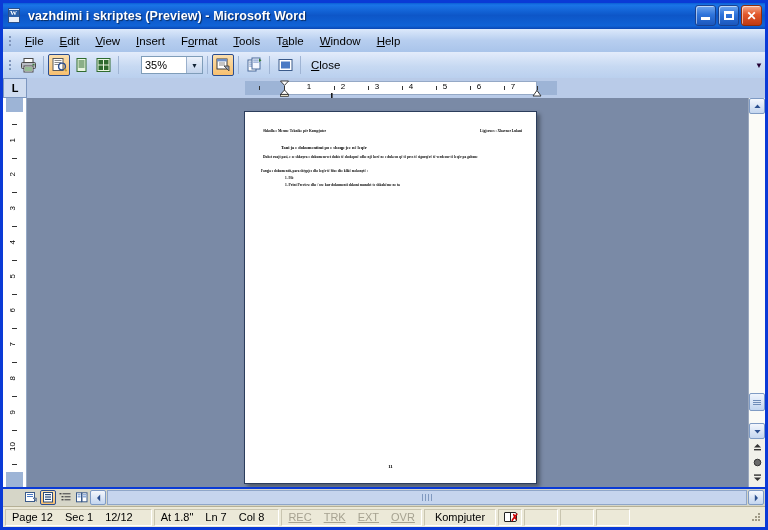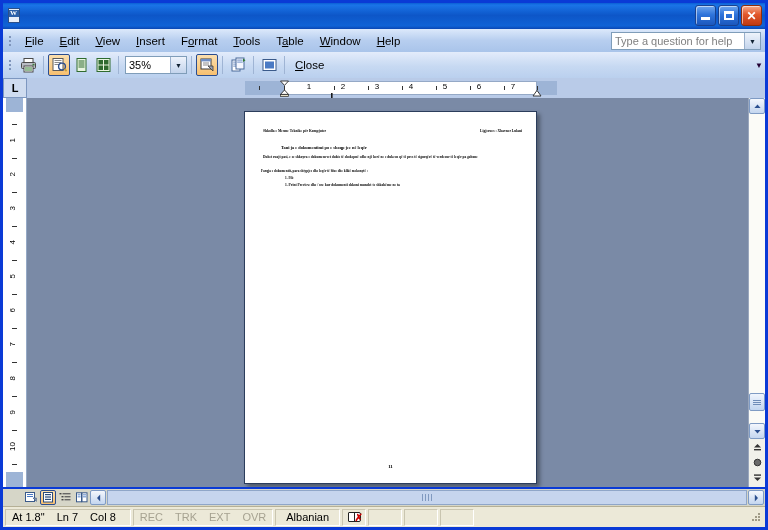--- a/index.html
+++ b/index.html
@@ -94,21 +94,21 @@
     width:22px;height:22px;box-sizing:border-box;position:relative;
     display:flex;align-items:center;justify-content:center;
     border:1px solid transparent;border-radius:2px;
   }
   .tbtn.active{
     background:linear-gradient(180deg,#fbdfae,#f7c070);
     border:1px solid #2b4d8f;
   }
   .zoombox{
     width:62px;height:18px;background:#fff;border:1px solid #7f9db9;
-    box-sizing:border-box;display:flex;align-items:center;margin-left:2px;
+    box-sizing:border-box;display:flex;align-items:center;margin-left:18px;
   }
   .zoombox span{font-size:11px;padding-left:3px;color:#000;}
   .zoombox .arrow{
     margin-left:auto;width:15px;height:16px;
     background:linear-gradient(180deg,#eef3fb,#c3d4ec);
     border-left:1px solid #9ab0cc;
     display:flex;align-items:center;justify-content:center;
     font-size:7px;color:#123;
   }
   .closebtn{font-size:11.5px;color:#000;padding:2px 6px;white-space:nowrap;}
@@ -225,41 +225,42 @@
     position:absolute;left:0;bottom:0;width:762px;height:21px;
     background:#ece9d8;display:flex;align-items:center;
     border-top:1px solid #b5b096;box-sizing:border-box;
   }
   .sgrp{
     height:17px;display:flex;align-items:center;
     border:1px solid #c9c5b0;border-right-color:#fff;border-bottom-color:#fff;
     box-sizing:border-box;margin-left:2px;
   }
   .scell{font-size:11px;color:#000;padding:0 6px;white-space:nowrap;}
-  .scell.dim{color:#a6a291;}
+  .scell.dim{color:#a6a291;text-decoration:underline;}
   .sicon{width:22px;display:flex;align-items:center;justify-content:center;position:relative;}
   .book{position:relative;width:13px;height:10px;}
   .book b{position:absolute;left:0;top:0;width:13px;height:10px;
     border:1px solid #222;border-radius:1px 2px 2px 1px;background:#fff;box-sizing:border-box;}
   .book i{position:absolute;left:6px;top:1px;width:1px;height:8px;background:#222;}
   .book .x{position:absolute;left:7px;top:1px;font-size:10px;color:#c00;font-weight:bold;line-height:9px;}
   .grip{margin-left:auto;margin-right:3px;width:12px;height:12px;position:relative;}
   .grip i{position:absolute;width:2px;height:2px;background:#9f9a86;}
 </style>
 </head>
 <body>
 
 <div class="app">
 
   <div class="titlebar">
     <div class="title-icon">
       <div class="doc"></div>
         <div class="band"></div>
         <div class="w">W</div>
     </div>
+    <div class="title-text">vazhdimi i skriptes (Preview) - Microsoft Word</div>
     <div class="wbtns">
       <div class="wb">
         <div class="g">
             <div class="min"></div>
           </div>
       </div>
       <div class="wb">
         <div class="g">
             <div class="max"></div>
           </div>
@@ -278,24 +279,20 @@
       </div>
     <div class="menu-item"><u>F</u>ile</div>
     <div class="menu-item"><u>E</u>dit</div>
     <div class="menu-item"><u>V</u>iew</div>
     <div class="menu-item"><u>I</u>nsert</div>
     <div class="menu-item">F<u>o</u>rmat</div>
     <div class="menu-item"><u>T</u>ools</div>
     <div class="menu-item">T<u>a</u>ble</div>
     <div class="menu-item"><u>W</u>indow</div>
     <div class="menu-item"><u>H</u>elp</div>
-    <div class="askbox">
-      <span>Type a question for help</span>
-      <div class="arrow">▼</div>
-    </div>
   </div>
 
   <div class="toolbar">
     <div class="gripper">
         <i></i>
         <i></i>
         <i></i>
       </div>
 
     <div class="tbtn">
@@ -573,32 +570,37 @@
     </div>
     <div class="hsb-arrow" style="margin-right:1px;">
       <svg width="5" height="8" viewBox="0 0 5 8">
           <path d="M0.8 0.6 L4 4 l-3.2 3.4 z" fill="#2b4f8f"></path>
         </svg>
     </div>
   </div>
 
   <div class="statusbar">
     <div class="sgrp">
+      <div class="scell">Page   12</div>
+      <div class="scell">Sec  1</div>
+      <div class="scell" style="padding-right:18px;">12/12</div>
+    </div>
+    <div class="sgrp">
       <div class="scell">At  1.8"</div>
       <div class="scell">Ln  7</div>
       <div class="scell" style="padding-right:14px;">Col  8</div>
     </div>
     <div class="sgrp">
       <div class="scell dim">REC</div>
       <div class="scell dim">TRK</div>
       <div class="scell dim">EXT</div>
       <div class="scell dim">OVR</div>
     </div>
     <div class="sgrp">
-      <div class="scell" style="padding:0 10px;">Albanian</div>
+      <div class="scell" style="padding:0 10px;">Kompjuter</div>
     </div>
     <div class="sgrp">
       <div class="sicon">
         <div class="book">
             <b></b>
             <i></i>
             <span class="x">✗</span>
           </div>
       </div>
     </div>

